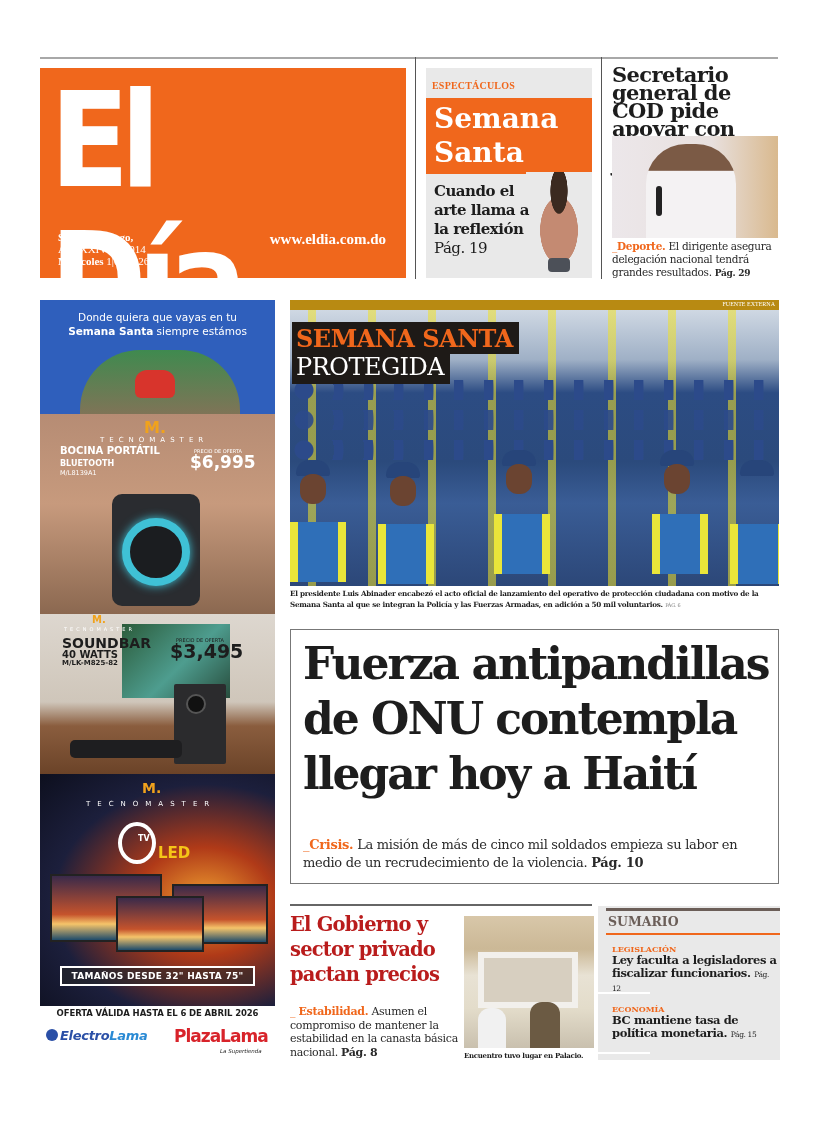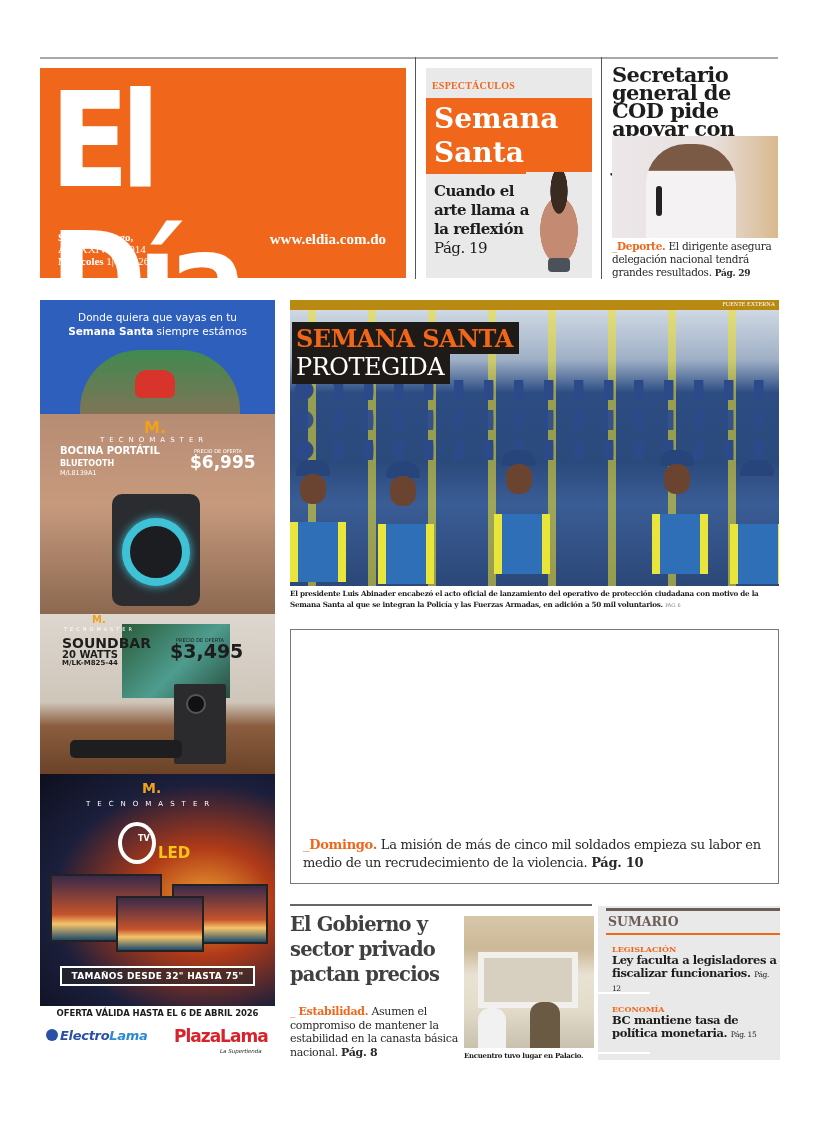--- a/index.html
+++ b/index.html
@@ -98,21 +98,21 @@
   .main-caption { left: 290px; top: 588px; width: 489px; font-family:"DejaVu Serif", serif; font-weight:bold; font-size:7.2px; line-height:11px; color:#1d1d1d; letter-spacing:-0.25px; }
   .main-caption .pgs { font-weight:normal; font-size:5px; color:#888; }
 
   
   .lead { left: 290px; top: 629px; width: 489px; height: 255px; border: 1.5px solid #777; }
   .lead-head { position:absolute; left:12px; top:6px; width:470px; font-family:"DejaVu Serif", serif; font-weight:bold; font-size:44px; line-height:55px; color:#1d1d1d; letter-spacing:-2px; }
   .lead-body { position:absolute; left:12px; top:206px; width:470px; font-family:"DejaVu Serif", serif; font-size:13px; line-height:18px; color:#2a2a2a; letter-spacing:-0.3px; }
 
   
   .gov-rule { left: 290px; top: 904px; width: 302px; height: 1.5px; background:#666; }
-  .gov-head { left: 290px; top: 912px; width: 170px; font-family:"DejaVu Serif", serif; font-weight:bold; font-size:19.5px; line-height:25px; color:#404040; letter-spacing:-0.8px; }
+  .gov-head { left: 290px; top: 912px; width: 170px; font-family:"DejaVu Serif", serif; font-weight:bold; font-size:19.5px; line-height:25px; color:#b91c1c; letter-spacing:-0.8px; }
   .gov-body { left: 290px; top: 1005px; width: 170px; font-family:"DejaVu Serif", serif; font-size:11px; line-height:13.5px; color:#2a2a2a; letter-spacing:-0.3px; }
   .gov-photo { left: 464px; top: 916px; width: 130px; height: 132px; overflow:hidden;
     background: linear-gradient(180deg,#d8c7a9 0%, #cbb896 25%, #e8e2d4 45%, #e3dcca 70%, #c9c0ae 100%); }
   .gov-photo .table { position:absolute; left:14px; top:36px; width:100px; height:56px; border:6px solid #f2f0ec; background:#d7cfc0; }
   .gov-photo .p1 { position:absolute; left:14px; top:92px; width:28px; height:40px; border-radius:12px 12px 0 0; background:#f1f1f1; }
   .gov-photo .p2 { position:absolute; left:66px; top:86px; width:30px; height:46px; border-radius:12px 12px 0 0; background:#6b5a43; }
   .gov-caption { left: 464px; top: 1051px; width: 130px; font-family:"DejaVu Serif", serif; font-weight:bold; font-size:7px; color:#1d1d1d; letter-spacing:-0.3px; }
 
   
   .sumario { left: 598px; top: 906px; width: 182px; height: 154px; background:#e9e9e9; }
@@ -192,22 +192,22 @@
   <div class="speaker">
       <div class="ring"></div>
     </div>
 </div>
 
 <div class="abs ad3">
   <div class="ad3-tv"></div>
   <div class="tm-logo" style="left:52px; top:0px; font-size:10px;">M.</div>
   <div class="tm-word" style="left:24px; top:12px; font-size:5px; letter-spacing:3px;">TECNOMASTER</div>
   <div class="ad-product" style="left:22px; top:22px; font-size:14px; color:#1d1d1d;">SOUNDBAR</div>
-  <div class="ad-product" style="left:22px; top:36px; font-size:10px; color:#1d1d1d;">20 WATTS</div>
-  <div class="ad-product" style="left:22px; top:46px; font-size:7px; color:#1d1d1d;">M/LK-M825-44</div>
+  <div class="ad-product" style="left:22px; top:36px; font-size:10px; color:#1d1d1d;">40 WATTS</div>
+  <div class="ad-product" style="left:22px; top:46px; font-size:7px; color:#1d1d1d;">M/LK-M825-82</div>
   <div class="ad-price-lbl" style="left:136px; top:23px; color:#1d1d1d;">PRECIO DE OFERTA</div>
   <div class="ad-price" style="left:130px; top:26px; font-size:19px; color:#1d1d1d;">$3,495</div>
   <div class="ad3-sub">
       <div class="cone"></div>
     </div>
   <div class="ad3-bar"></div>
 </div>
 
 <div class="abs ad4">
   <div class="tm-logo" style="left:102px; top:6px; font-size:14px;">M.</div>
@@ -254,22 +254,23 @@
   <div class="title-box-2">
     <div class="ss-sub">PROTEGIDA</div>
   </div>
 </div>
 <div class="abs main-caption">
   <span>El presidente Luis Abinader encabezó el acto oficial de lanzamiento del operativo de protección ciudadana con motivo de la Semana Santa al que se integran la Policía y las Fuerzas Armadas, en adición a 50 mil voluntarios.</span>
   <span class="pgs">PÁG. 6</span>
 </div>
 
 <div class="abs lead">
+  <div class="lead-head">Fuerza antipandillas de ONU contempla llegar hoy a Haití</div>
   <div class="lead-body">
-    <span class="dash">_</span><span class="kick">Domingo.</span>
+    <span class="dash">_</span><span class="kick">Crisis.</span>
     <span>La misión de más de cinco mil soldados empieza su labor en medio de un recrudecimiento de la violencia.</span>
     <span class="pg">Pág. 10</span>
   </div>
 </div>
 
 <div class="abs gov-rule"></div>
 <div class="abs gov-head">El Gobierno y sector privado pactan precios</div>
 <div class="abs gov-body">
   <span class="dash">_ </span><span class="kick">Estabilidad.</span>
   <span>Asumen el compromiso de mantener la estabilidad en la canasta básica nacional.</span>

